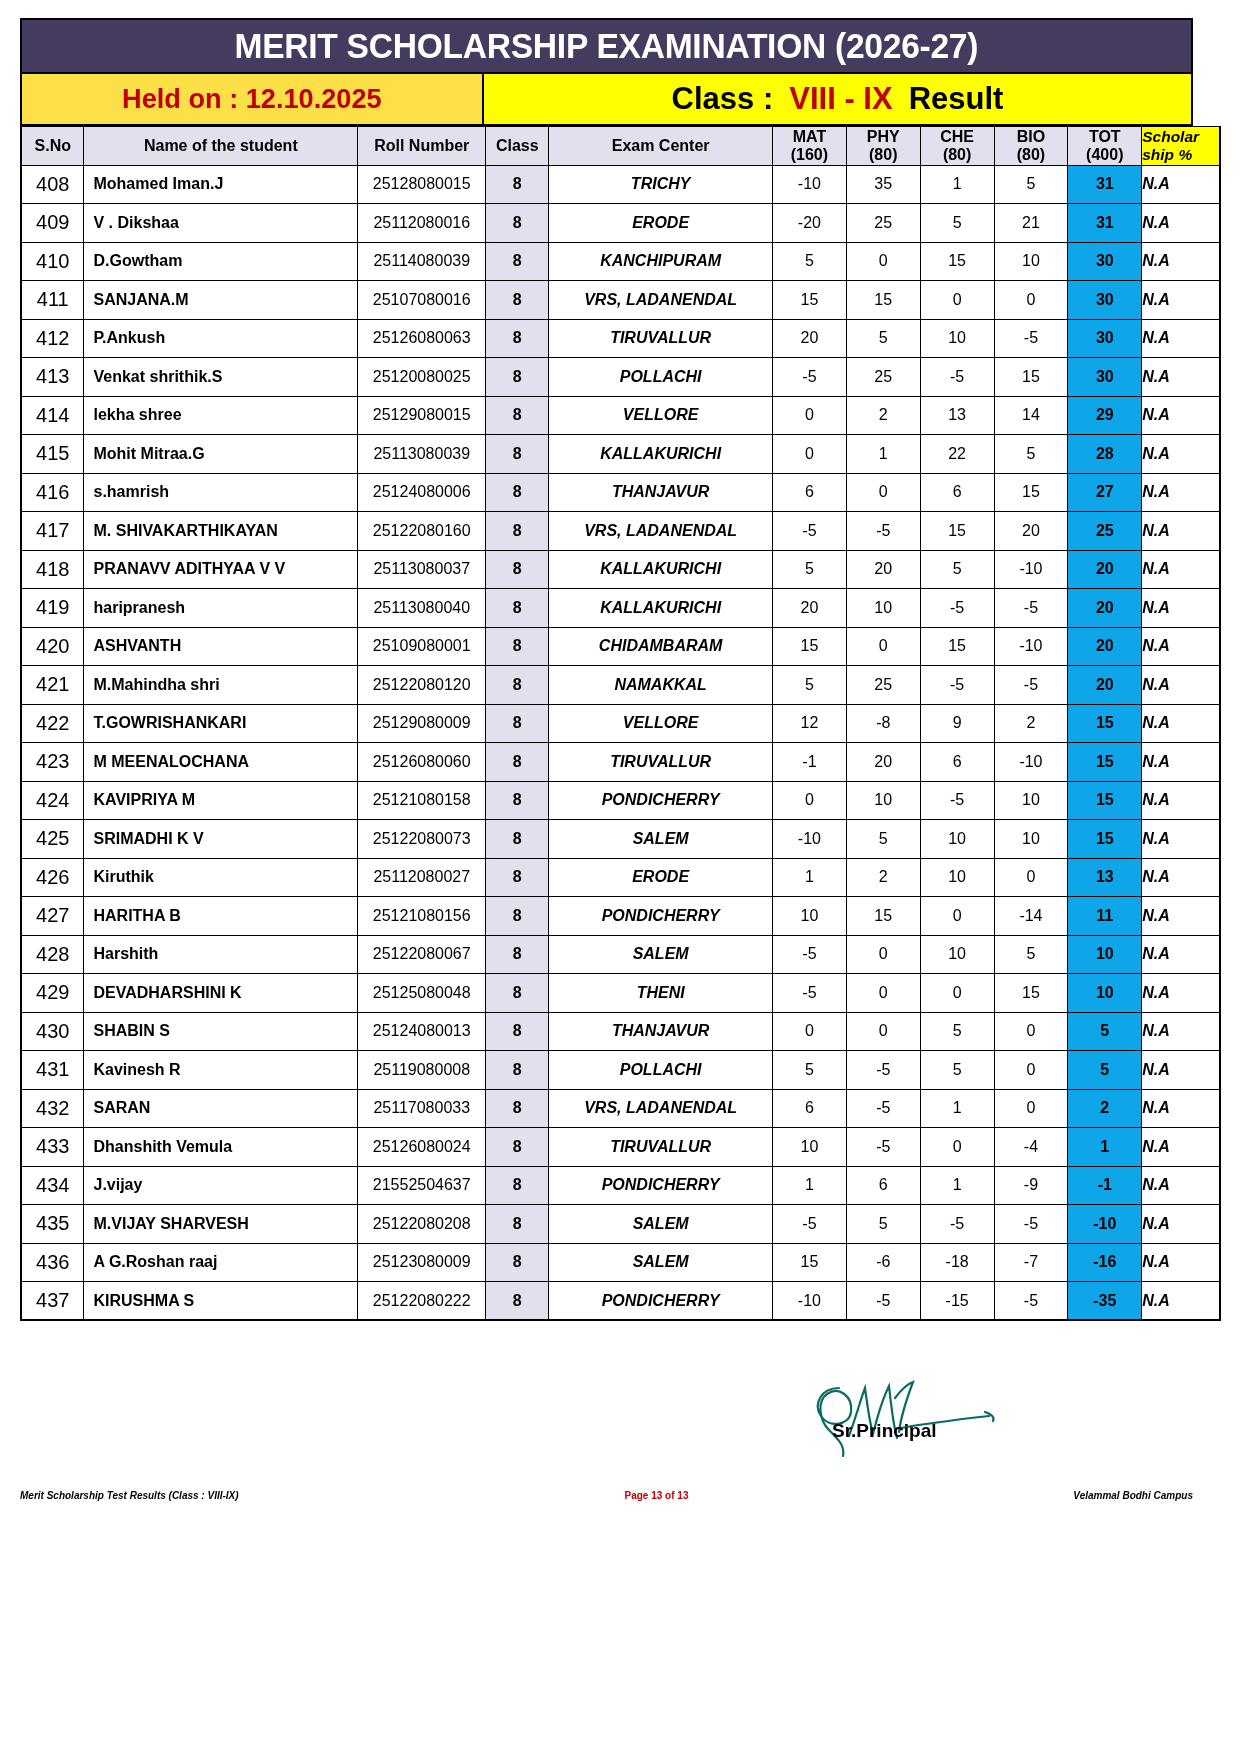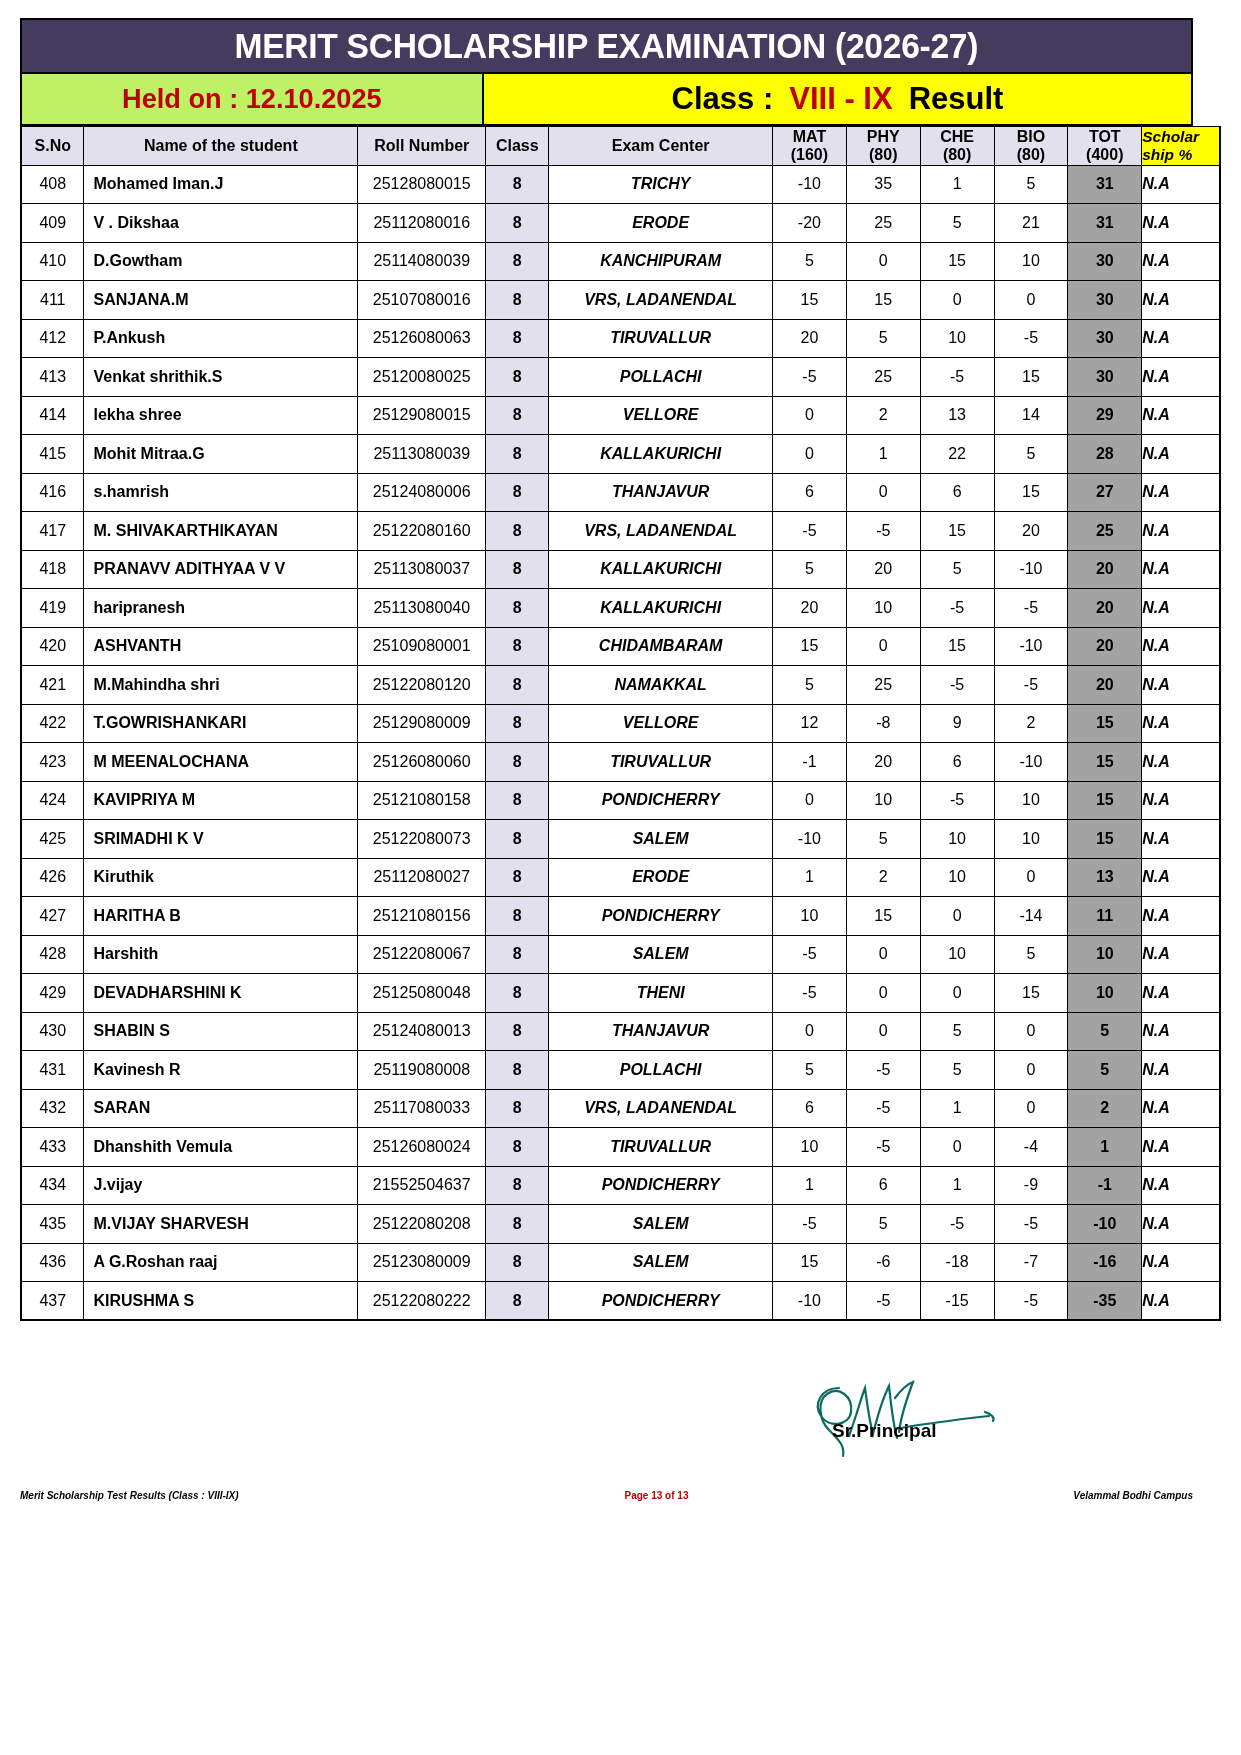--- a/index.html
+++ b/index.html
@@ -37,21 +37,21 @@
   
   .sub-bar {
     display: flex;
     border-left: 2px solid #000;
     border-right: 2px solid #000;
     border-bottom: 2px solid #000;
     height: 52px;
   }
   .held-cell {
     width: 462px;
-    background: #bef264;
+    background: #fde047;
     border-right: 2px solid #000;
     display: flex; align-items: center; justify-content: center;
   }
   .held-cell span {
     color: #c00000;
     font-size: 28px;
     font-weight: bold;
     transform: scaleX(0.97);
   }
   .class-cell {
@@ -94,25 +94,25 @@
   }
   thead th .sub { display: block; }
 
   
   .c-sno     { width: 58px;  text-align: center; }
   .c-name    { width: 252px; text-align: left; padding-left: 9px !important; font-weight: bold; font-size: 17px; }
   .c-roll    { width: 118px; text-align: center; font-size: 14.5px; }
   .c-class   { width: 58px;  text-align: center; font-weight: bold; font-size: 17px; background: #e2e0ec; }
   .c-center  { width: 206px; text-align: center; font-style: italic; font-weight: bold; font-size: 15px; }
   .c-mark    { width: 68px;  text-align: center; font-size: 16px; }
-  .c-tot     { width: 68px;  text-align: center; font-weight: bold; font-size: 17px; background: #a3a3a3; }
+  .c-tot     { width: 68px;  text-align: center; font-weight: bold; font-size: 17px; background: #0ea5e9; }
   .c-schol   { width: 72px;  text-align: left; font-style: italic; font-weight: bold; font-size: 19px; }
 
   thead th.c-class, thead th.c-tot { background: #e2e0ec; }
-  tbody td.c-sno { font-size: 16px; }
+  tbody td.c-sno { font-size: 20px; }
 
   
   .sig-area {
     position: absolute;
     right: 150px;
     top: 1368px;
     width: 260px;
     height: 110px;
   }
   .sig-svg { position: absolute; left: 0; top: 0; }

